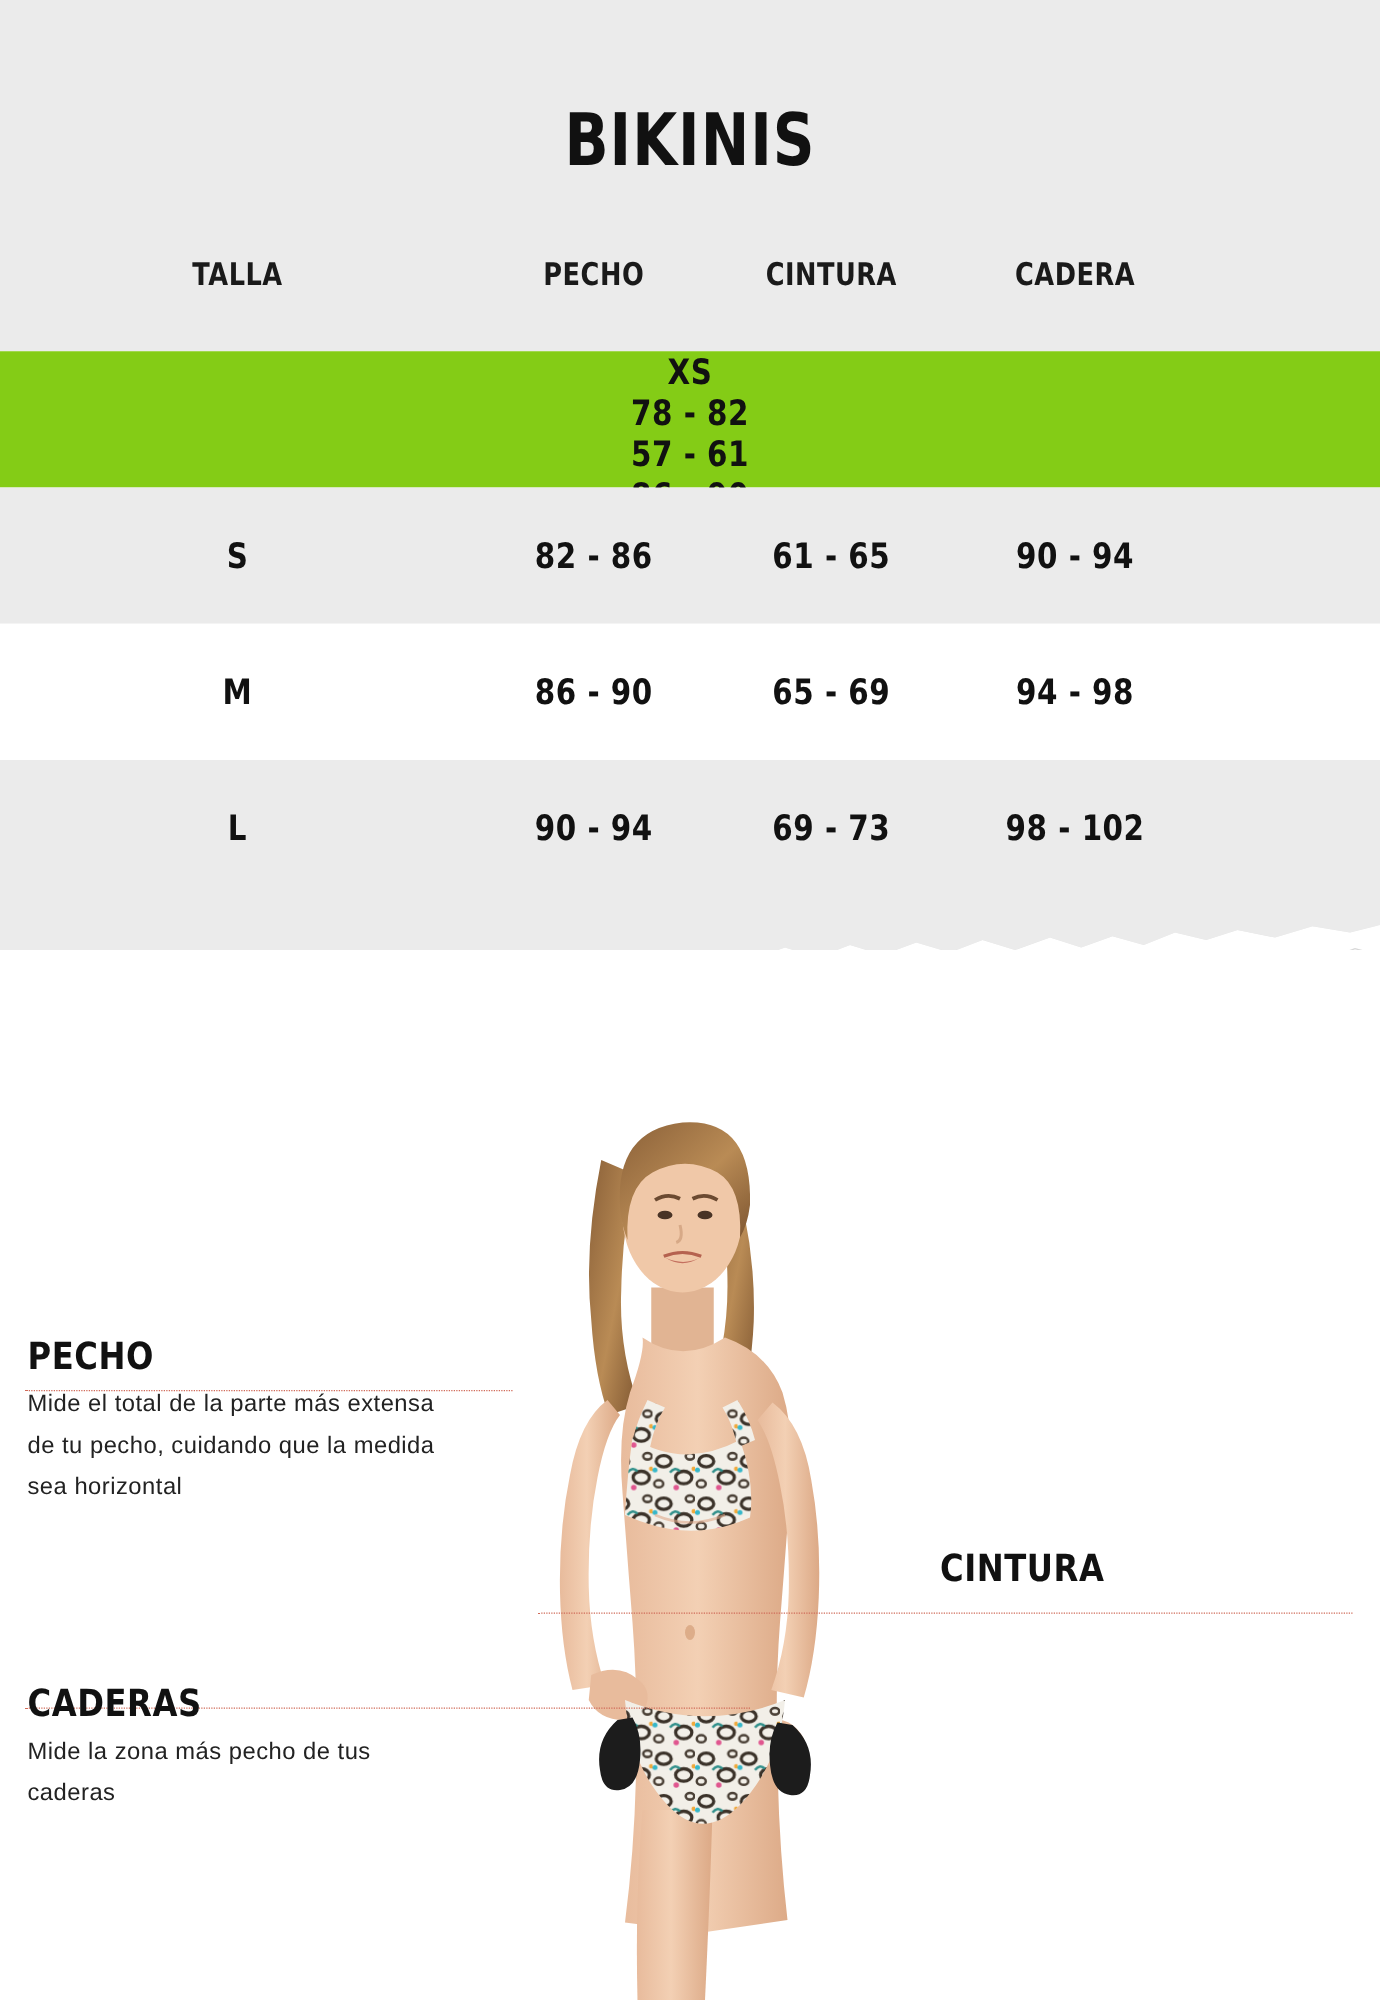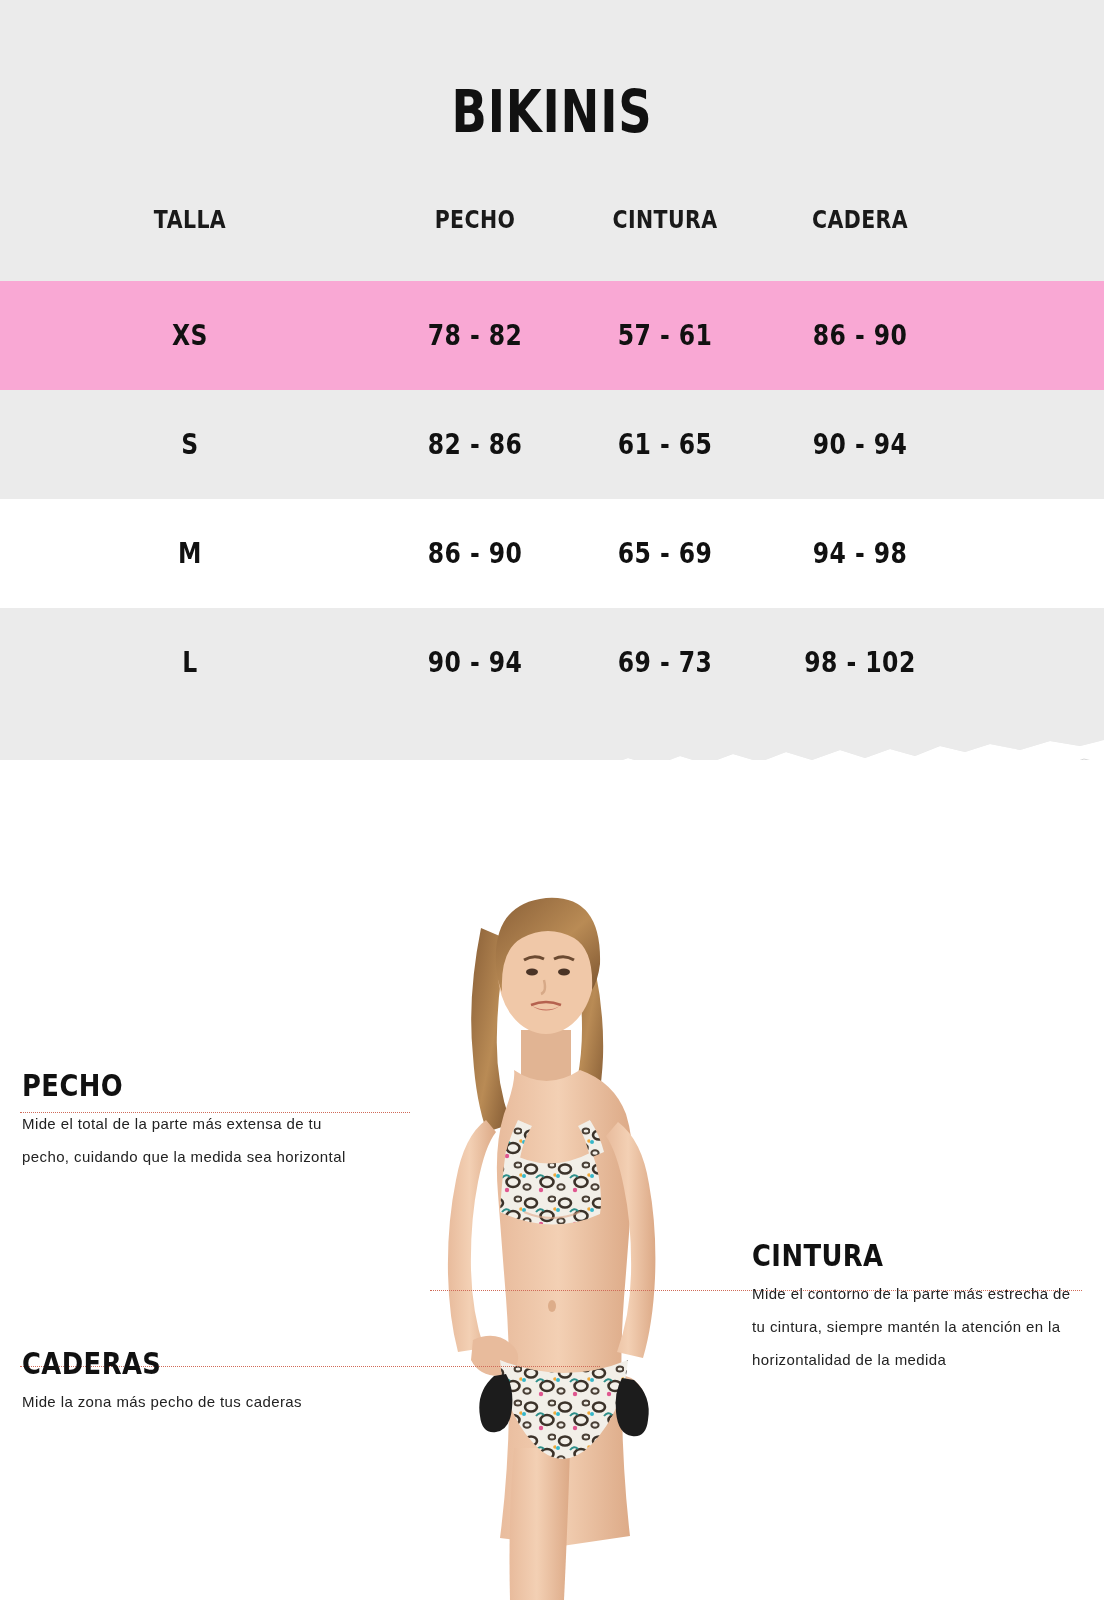--- a/index.html
+++ b/index.html
@@ -69,21 +69,21 @@
   .hc4 { width: 200px; }
 
   .size-row {
     position: absolute;
     left: 0;
     width: 1104px;
     height: 109px;
     display: flex;
     align-items: center;
   }
-  .row-0 { top: 281px; background: #f9a8d4; }
+  .row-0 { top: 281px; background: #84cc16; flex-direction: column; }
   .row-1 { top: 390px; background: #ebebeb; }
   .row-2 { top: 499px; background: #ffffff; }
   .row-3 { top: 608px; background: #ebebeb; }
 
   .cell {
     font-family: "DejaVu Sans", sans-serif;
     font-weight: 700;
     font-size: 28px;
     color: #111111;
     text-align: center;
@@ -139,21 +139,21 @@
     transform-origin: left top;
     margin: 0 0 4px 0;
     white-space: nowrap;
   }
   .ann-title.right {
     transform-origin: left top;
   }
   .ann-body {
     font-family: "Liberation Sans", sans-serif;
     font-weight: 400;
-    font-size: 15px;
+    font-size: 19px;
     line-height: 33px;
     color: #222222;
     letter-spacing: 0.4px;
   }
 
   .ann-pecho { left: 22px; top: 268px; width: 340px; }
   .ann-caderas { left: 22px; top: 522px; width: 300px; margin-top: 24px; }
   .ann-cintura { left: 752px; top: 438px; width: 330px; }
 
   .dotline {
@@ -307,16 +307,15 @@
     <div class="ann-body">Mide el total de la parte más extensa de tu pecho, cuidando que la medida sea horizontal</div>
   </div>
 
   <div class="ann ann-caderas">
     <div class="ann-title">CADERAS</div>
     <div class="ann-body">Mide la zona más pecho de tus caderas</div>
   </div>
 
   <div class="ann ann-cintura">
     <div class="ann-title right">CINTURA</div>
-    <div class="ann-body">Mide el contorno de la parte más estrecha de tu cintura, siempre mantén la atención en  la horizontalidad de la medida</div>
   </div>
 
 </div>
 
 </body></html>

